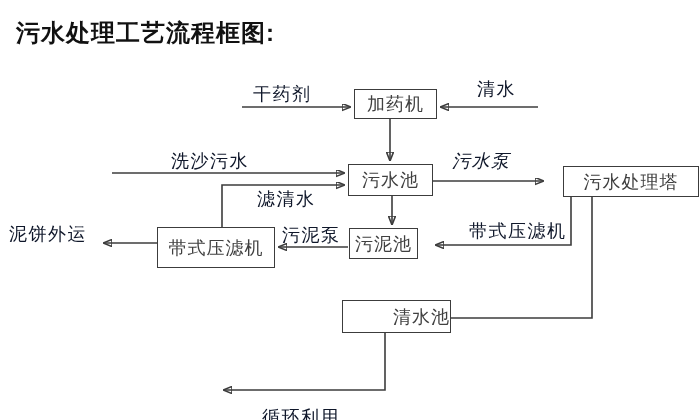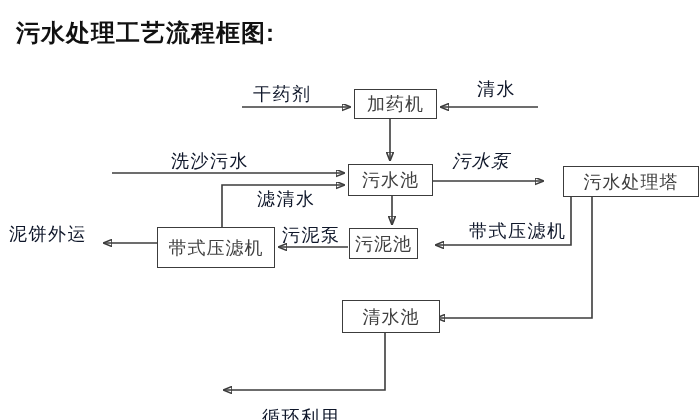--- a/index.html
+++ b/index.html
@@ -22,21 +22,21 @@
     white-space:nowrap;line-height:20px;
   }
   .edges{position:absolute;left:0;top:0;width:700px;height:420px;pointer-events:none;}
   .edges path{fill:none;stroke:#3c3c3c;stroke-width:1.6px;}
   
   .n-dosing      {left:354px;top:89px; width:83px; height:30px;}
   .n-sewagepool  {left:348px;top:164px;width:85px; height:32px;text-align:right;}
   .n-tower       {left:547px;top:166px;width:136px;height:31px;margin-left:16px;}
   .n-sludgepool  {left:349px;top:228px;width:69px; height:31px;}
   .n-belt        {left:157px;top:227px;width:118px;height:41px;}
-  .n-clearpool   {left:342px;top:300px;width:98px; height:33px;}
+  .n-clearpool   {left:342px;top:300px;width:109px; height:33px;justify-content:flex-end;}
   
   .l-dry     {left:253px;top:84px;}
   .l-water   {left:477px;top:79px;}
   .l-sand    {left:171px;top:151px;}
   .l-filter  {left:257px;top:189px;}
   .l-spump   {left:452px;top:151px;font-style:italic;}
   .l-mpump   {left:282px;top:225px;}
   .l-bottom  {left:469px;top:221px;}
   .l-cake    {left:9px; top:224px;}
   .l-recycle {left:262px;top:363px;margin-top:44px;}

